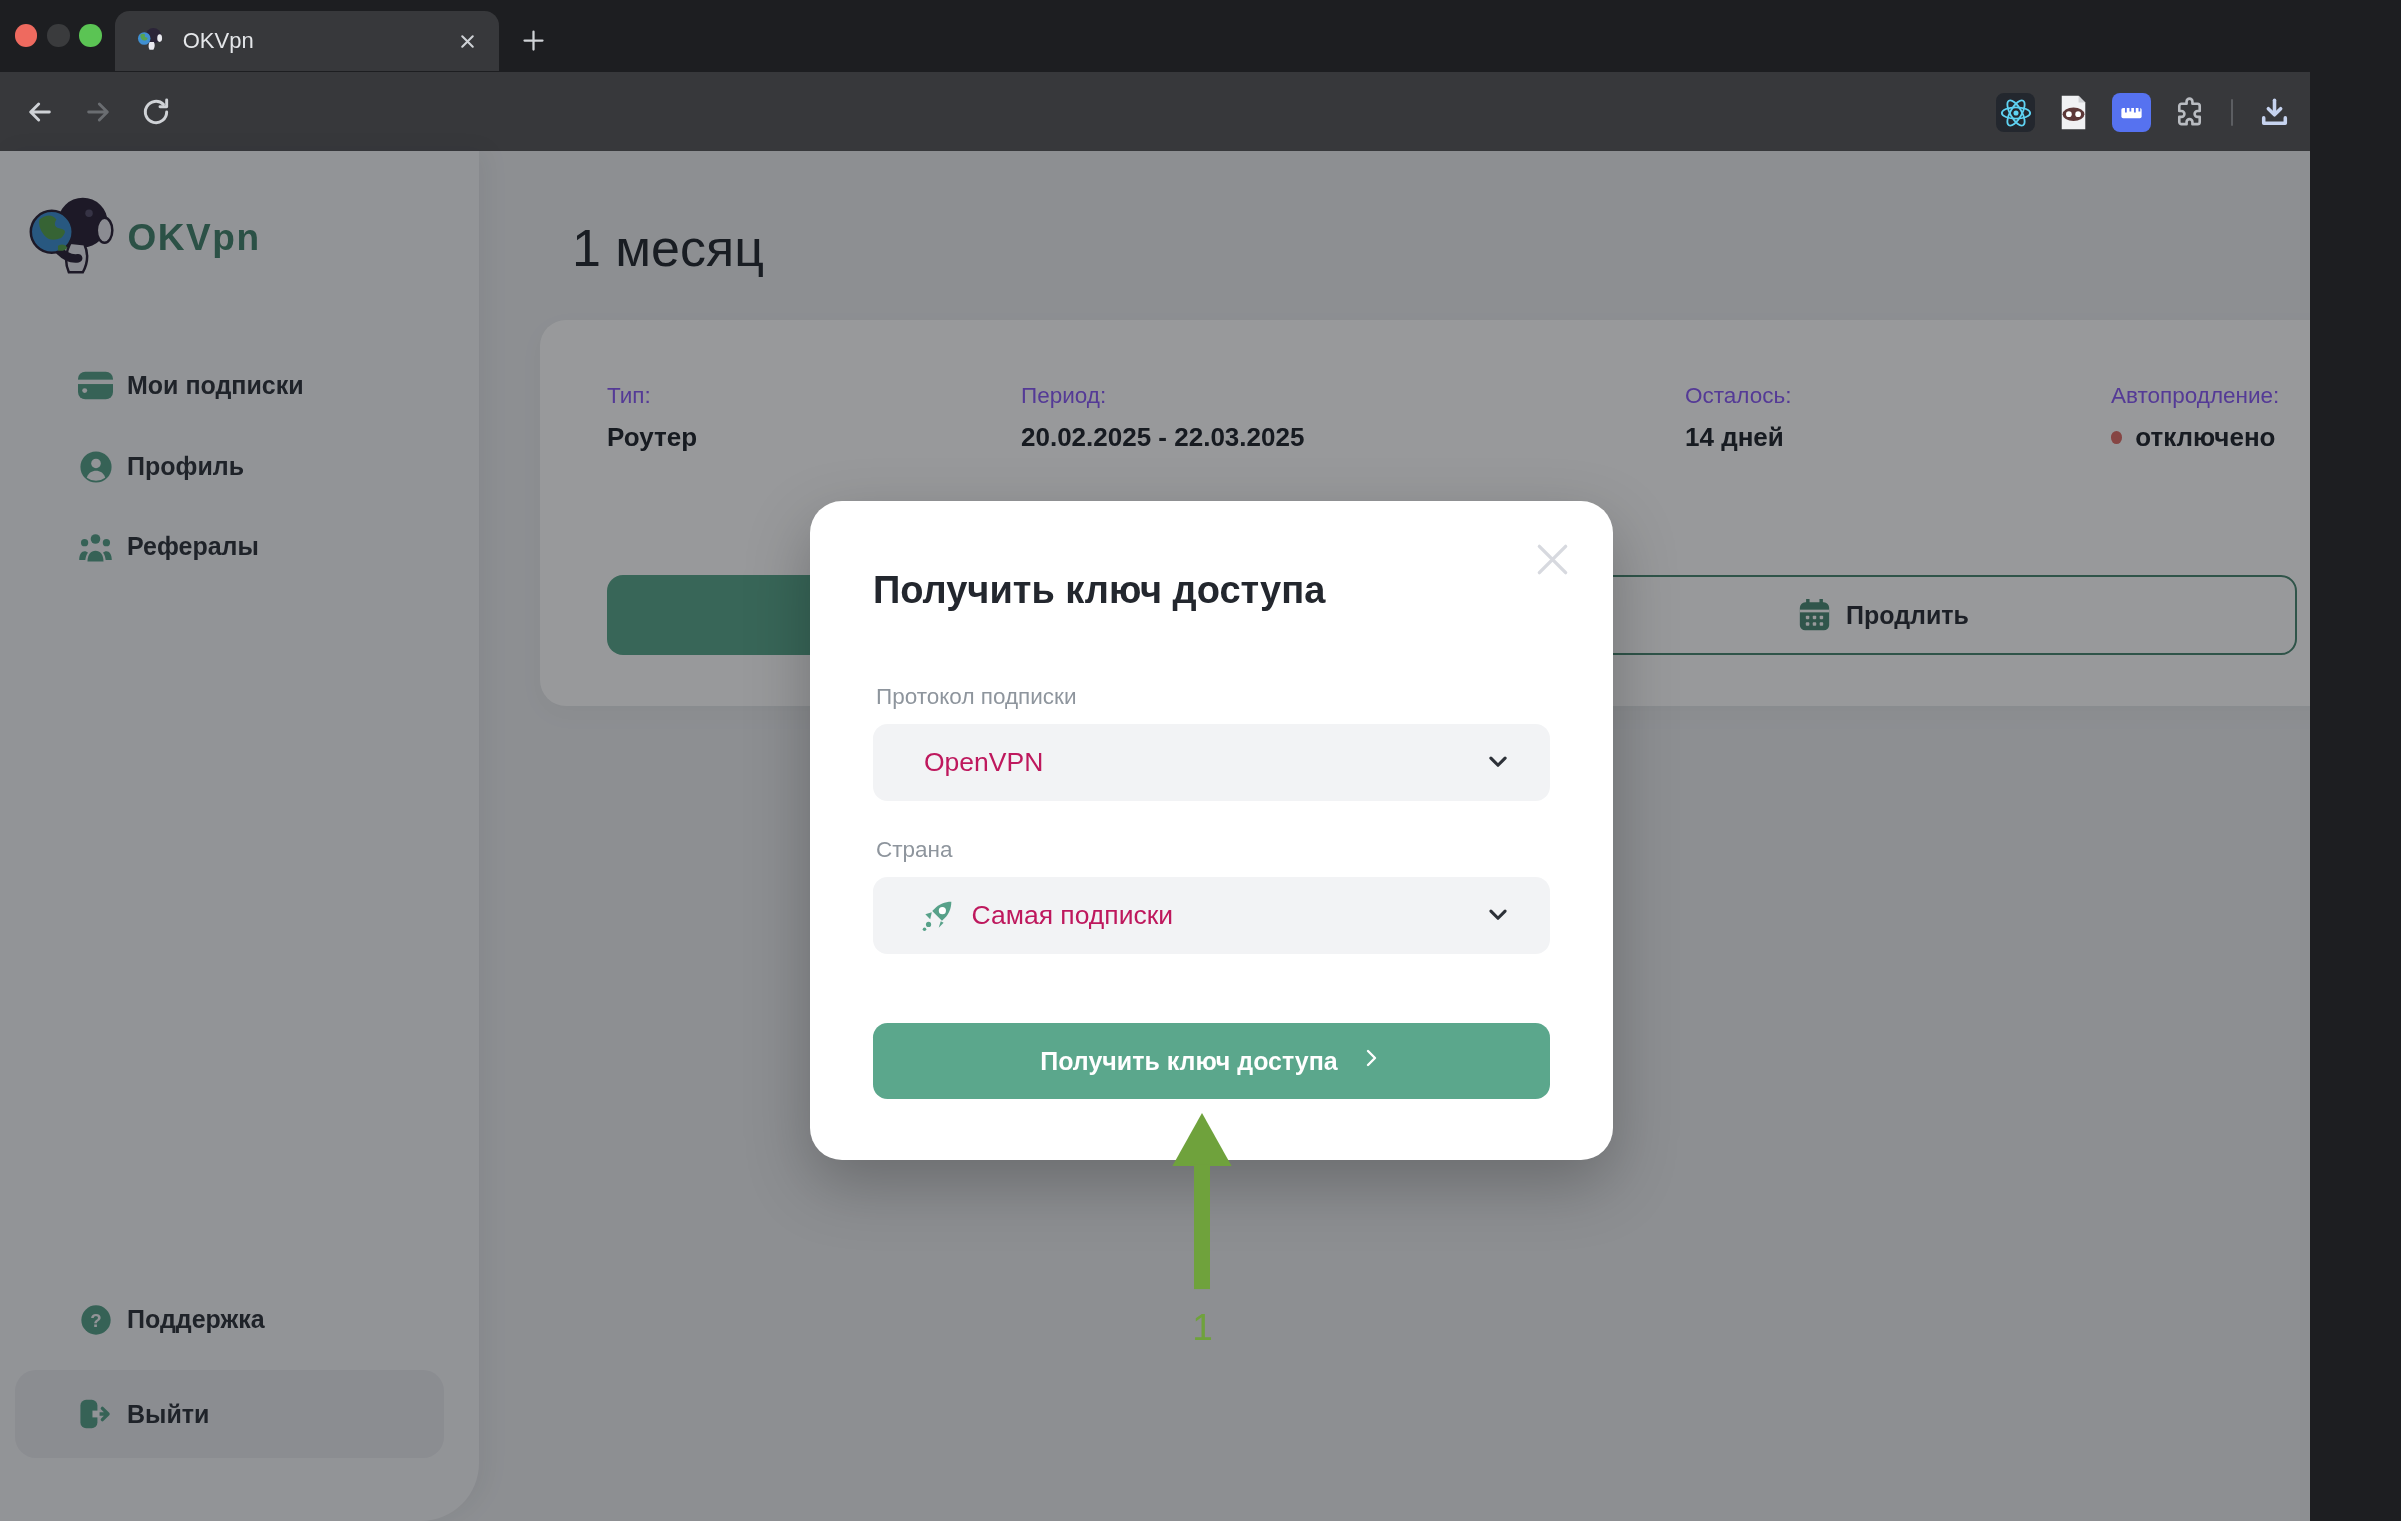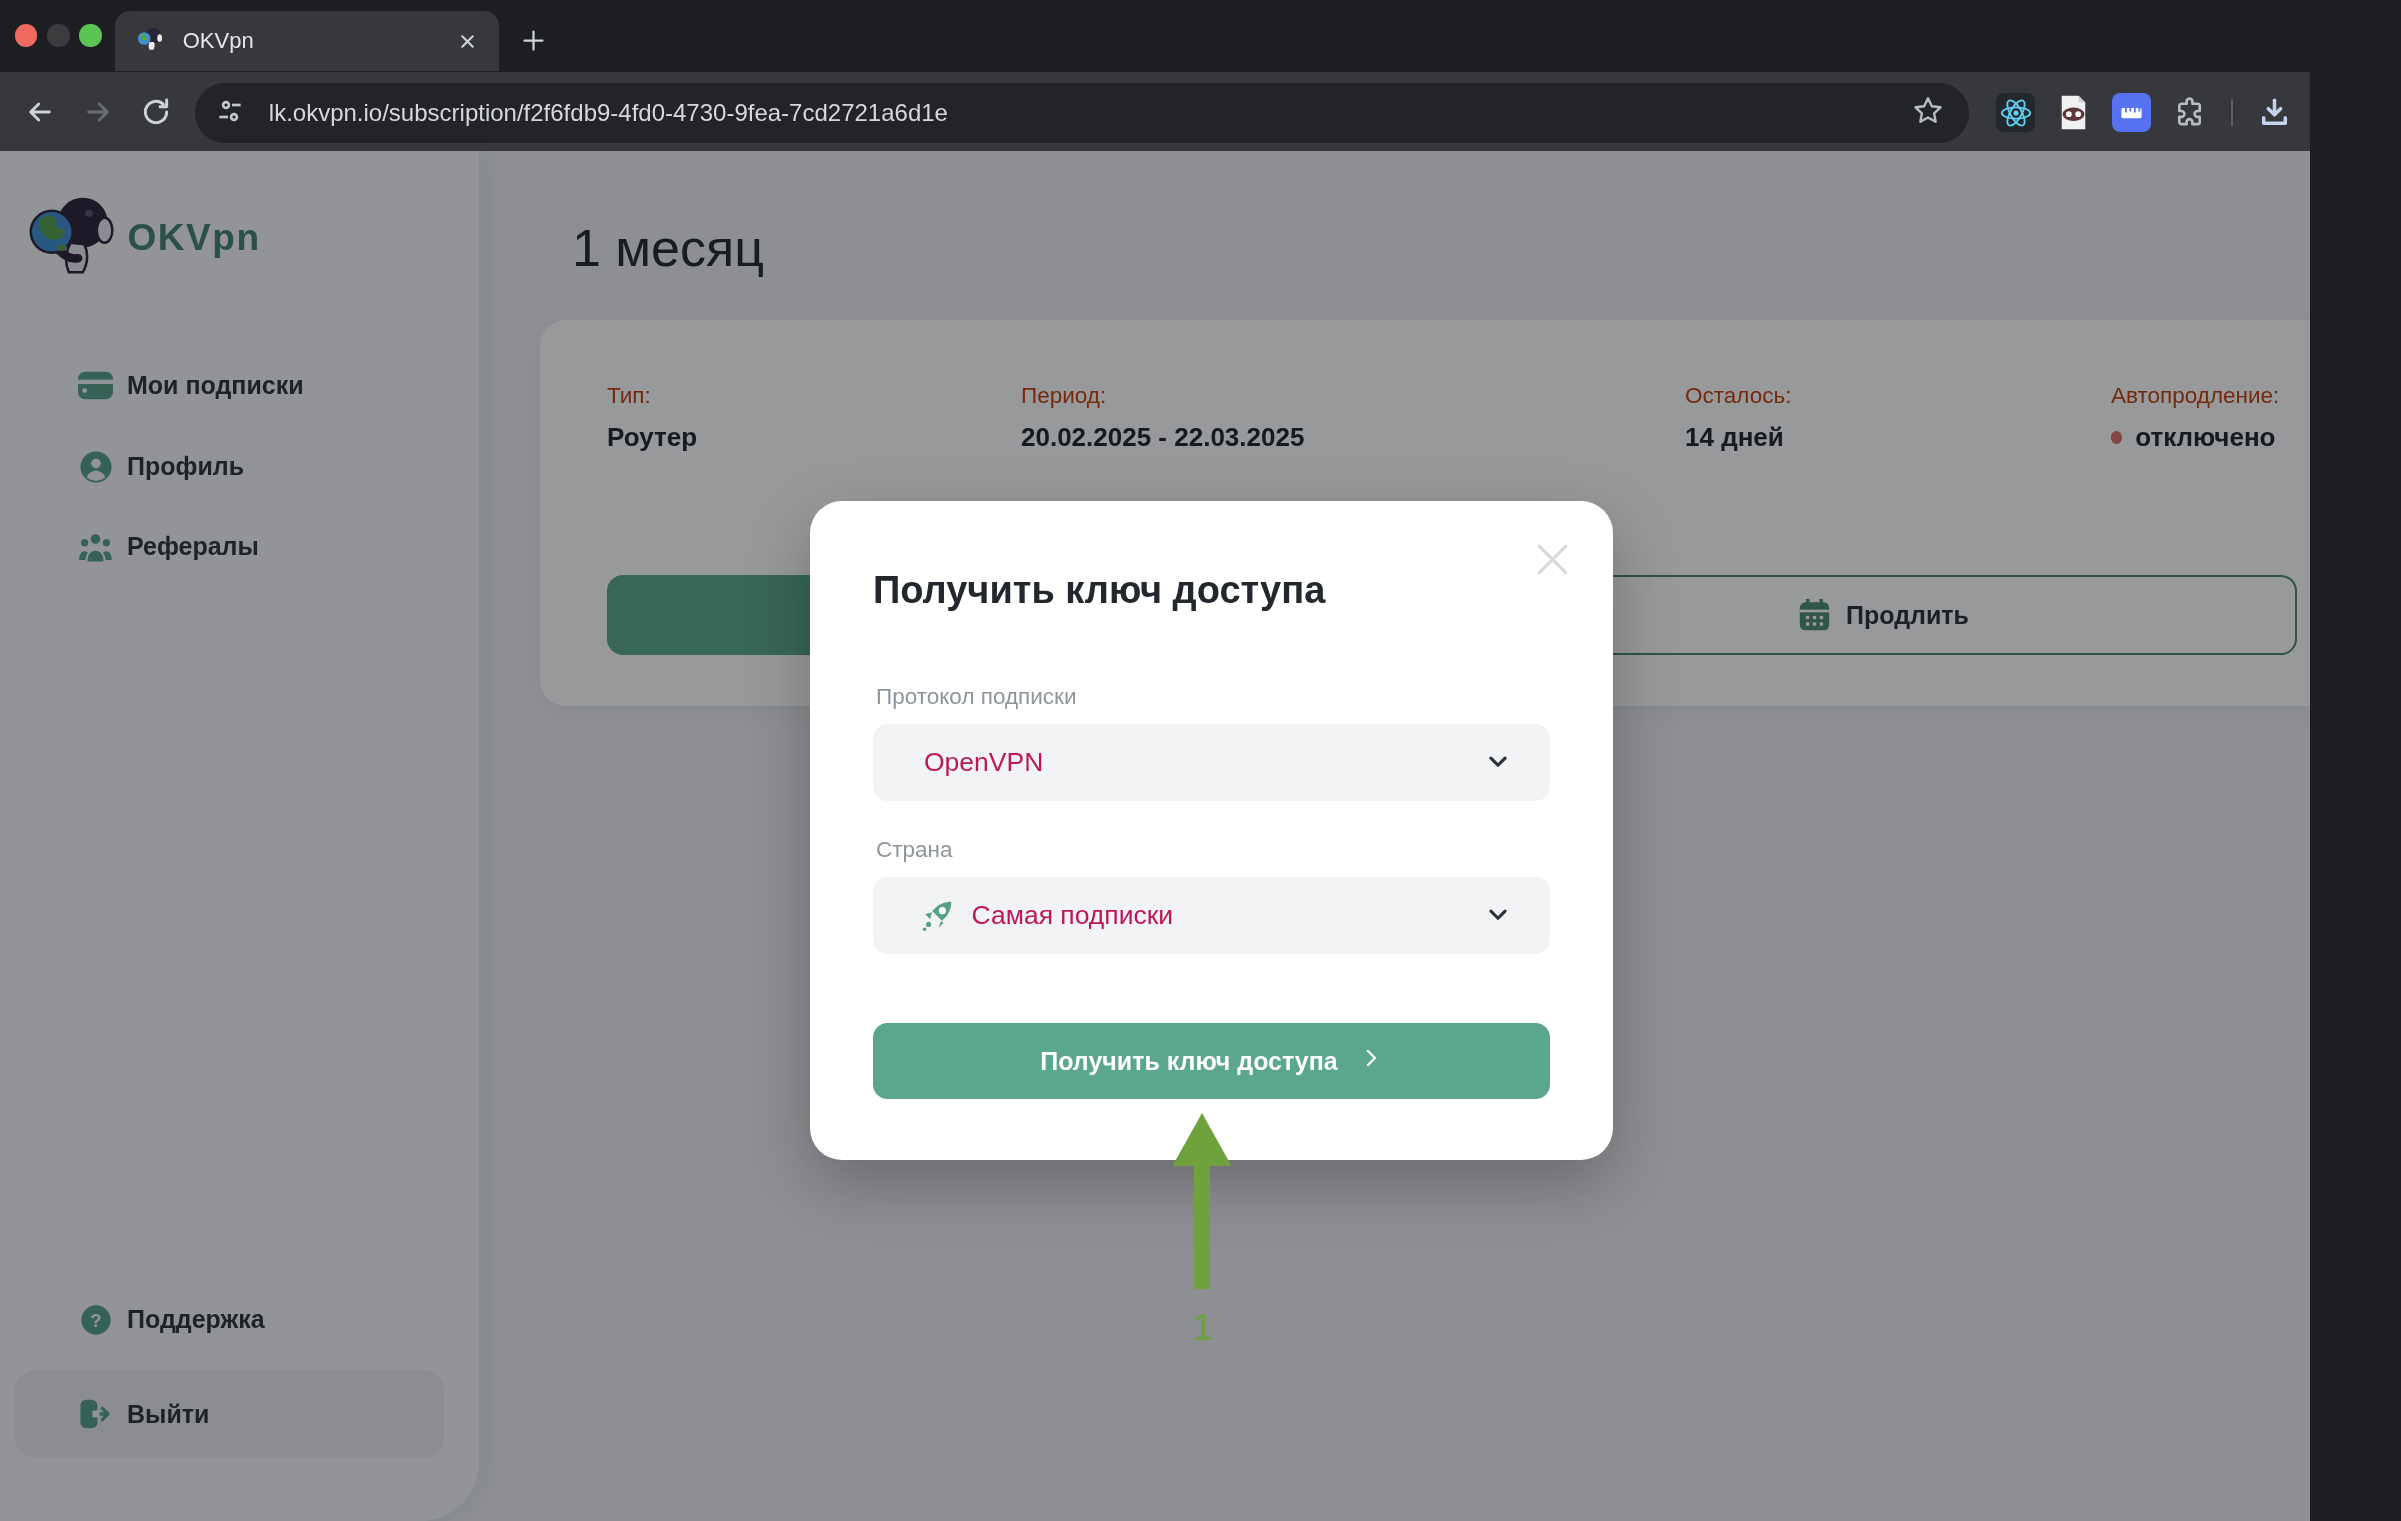--- a/index.html
+++ b/index.html
@@ -34,21 +34,21 @@
   .brand-name{font-size:37px;font-weight:bold;color:#44836d;letter-spacing:1.6px;margin-left:6.4px;}
   .nav-item{position:absolute;left:0;width:479px;height:51px;display:flex;align-items:center;cursor:pointer;}
   .nav-ico{width:37px;height:37px;margin-left:77px;display:flex;align-items:center;justify-content:center;}
   .nav-label{margin-left:13px;font-size:25px;font-weight:600;color:#2f343c;}
   .logout-box{position:absolute;left:14.5px;top:1219px;width:429px;height:88px;background:#e8eaee;border-radius:21px;}
   .logout-box .nav-item{top:18.5px;left:-14.5px;}
 
   .page-title{position:absolute;left:572px;top:32px;font-size:52px;font-weight:normal;color:#252a31;}
   .card{position:absolute;left:540px;top:169px;width:1824px;height:386px;background:#ffffff;border-radius:26px;box-shadow:0 8px 24px rgba(40,50,60,.04);}
   .field{position:absolute;top:63px;}
-  .field .flabel{font-size:22.5px;color:#c2410c;}
+  .field .flabel{font-size:22.5px;color:#8b5cf6;}
   .field .fvalue{margin-top:13px;font-size:26px;font-weight:bold;color:#21262e;display:flex;align-items:center;}
   .dot{display:inline-block;width:11.3px;height:13px;border-radius:50%;background:#e0706a;margin-right:13px;}
   .btn-primary-hidden{position:absolute;left:67px;top:255px;width:832px;height:80px;background:#5ba78c;border-radius:16px;border:none;}
   .btn-extend{position:absolute;left:931px;top:255px;width:826px;height:80px;background:transparent;border:2.4px solid #4b8872;border-radius:16px;display:flex;align-items:center;justify-content:center;gap:16px;cursor:pointer;}
   .btn-extend span{font-size:25px;font-weight:bold;color:#2b3037;}
 
   .backdrop{position:absolute;left:0;top:0;width:2401px;height:1370px;background:rgba(10,12,16,.42);z-index:10;}
 
   .modal{position:absolute;left:810px;top:350px;width:803px;height:659px;background:#fff;border-radius:32px;z-index:20;box-shadow:0 24px 64px rgba(0,0,0,.25);}
   .modal-close{position:absolute;right:37px;top:35px;width:47px;height:47px;display:flex;align-items:center;justify-content:center;cursor:pointer;}
@@ -105,36 +105,20 @@
     <div class="nav-ic" style="left:80px">
       <svg width="32" height="32" viewBox="0 0 24 24">
           <path d="M5 12h13M13 6l6 6-6 6" stroke="#6a6d71" stroke-width="2.2" fill="none" stroke-linecap="round" stroke-linejoin="round"></path>
         </svg>
     </div>
     <div class="nav-ic" style="left:138px">
       <svg width="32" height="32" viewBox="0 0 24 24">
           <path d="M20 12a8 8 0 1 1-2.4-5.7" stroke="#cfd2d6" stroke-width="2.2" fill="none" stroke-linecap="round"></path>
           <path d="M20 3v5h-5" stroke="#cfd2d6" stroke-width="2.2" fill="none" stroke-linecap="round" stroke-linejoin="round"></path>
         </svg>
-    </div>
-    <div class="urlpill">
-      <span style="margin-left:19.3px">
-        <svg width="32" height="32" viewBox="0 0 24 24" fill="none" stroke="#c3c6ca" stroke-width="2">
-            <circle cx="9" cy="7.5" r="2.2"></circle>
-            <line x1="13.5" y1="7.5" x2="20" y2="7.5"></line>
-            <circle cx="15" cy="16.5" r="2.2"></circle>
-            <line x1="4" y1="16.5" x2="10.5" y2="16.5"></line>
-          </svg>
-      </span>
-      <span class="url-text">lk.okvpn.io/subscription/f2f6fdb9-4fd0-4730-9fea-7cd2721a6d1e</span>
-      <span style="margin-right:24px">
-        <svg width="34" height="34" viewBox="0 0 24 24" fill="none" stroke="#b9bcc1" stroke-width="1.7">
-            <path d="M12 3l2.7 5.6 6.1.8-4.5 4.2 1.1 6-5.4-3-5.4 3 1.1-6L3.2 9.4l6.1-.8z" stroke-linejoin="round"></path>
-          </svg>
-      </span>
     </div>
     <div class="ext" style="left:1996px;background:#23272e;border-radius:8px">
       <svg width="34" height="34" viewBox="0 0 24 24" fill="none" stroke="#5fd3f3" stroke-width="1.3">
           <ellipse cx="12" cy="12" rx="10" ry="4"></ellipse>
           <ellipse cx="12" cy="12" rx="10" ry="4" transform="rotate(60 12 12)"></ellipse>
           <ellipse cx="12" cy="12" rx="10" ry="4" transform="rotate(120 12 12)"></ellipse>
           <circle cx="12" cy="12" r="1.8" fill="#5fd3f3" stroke="none"></circle>
         </svg>
     </div>
     <div class="ext" style="left:2054px">

